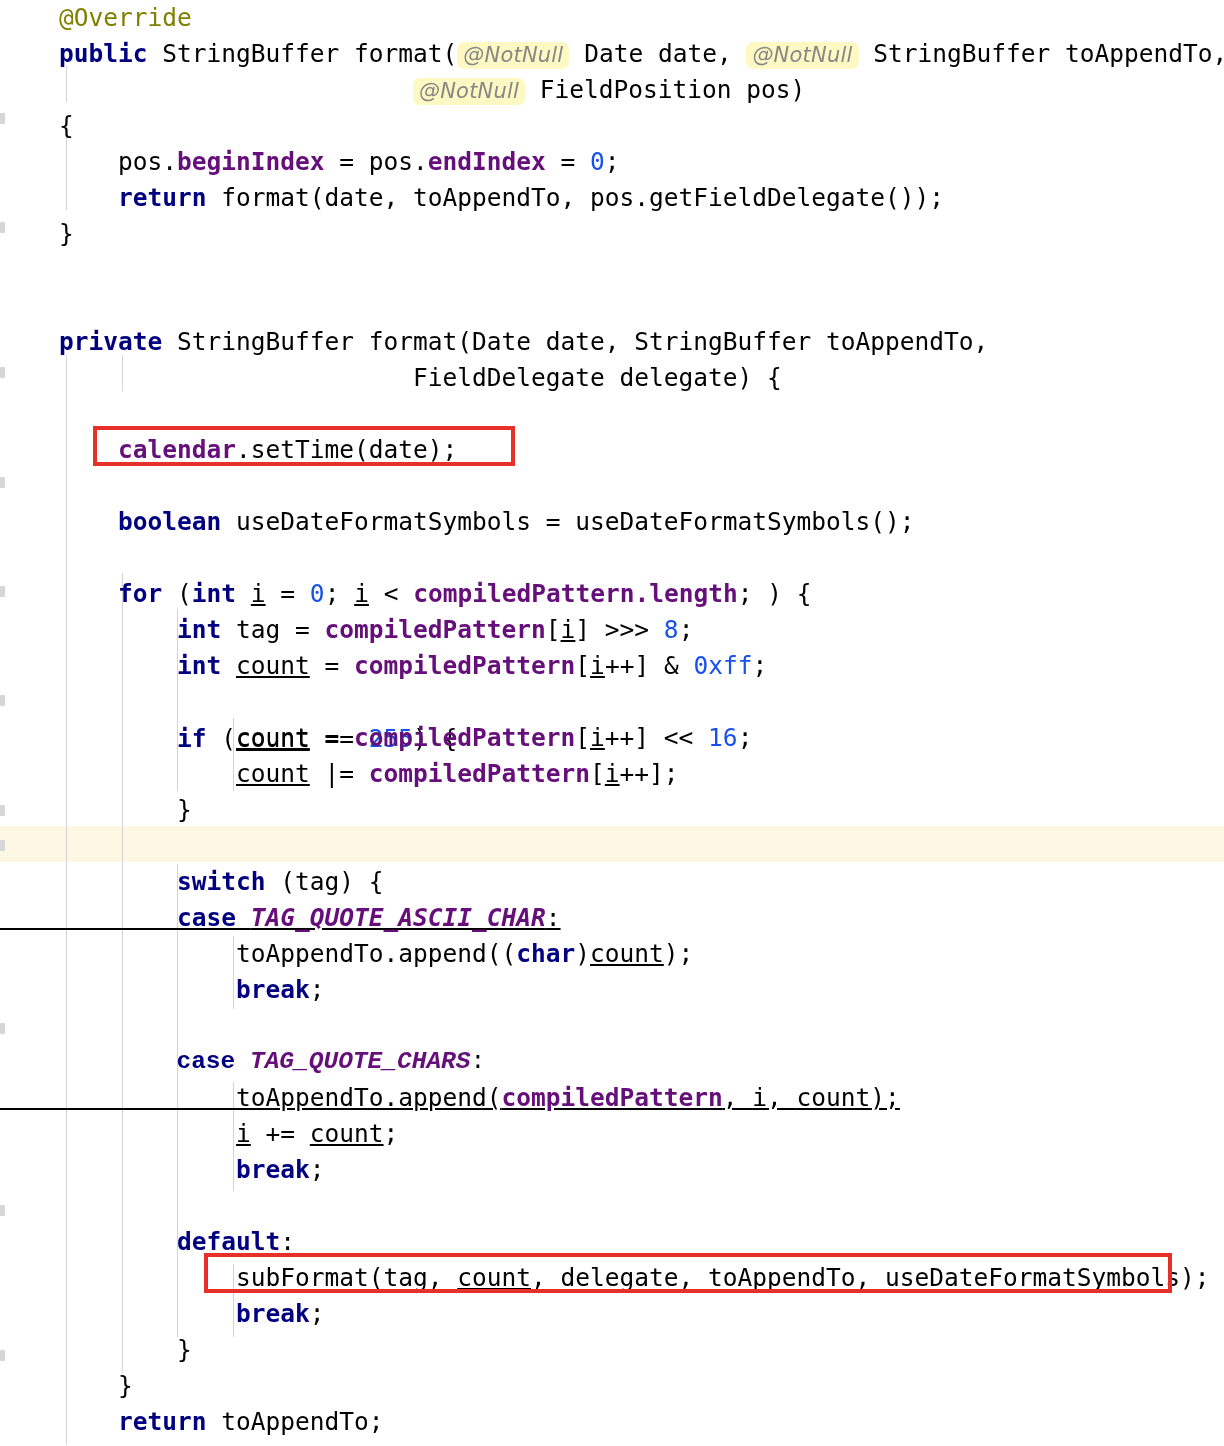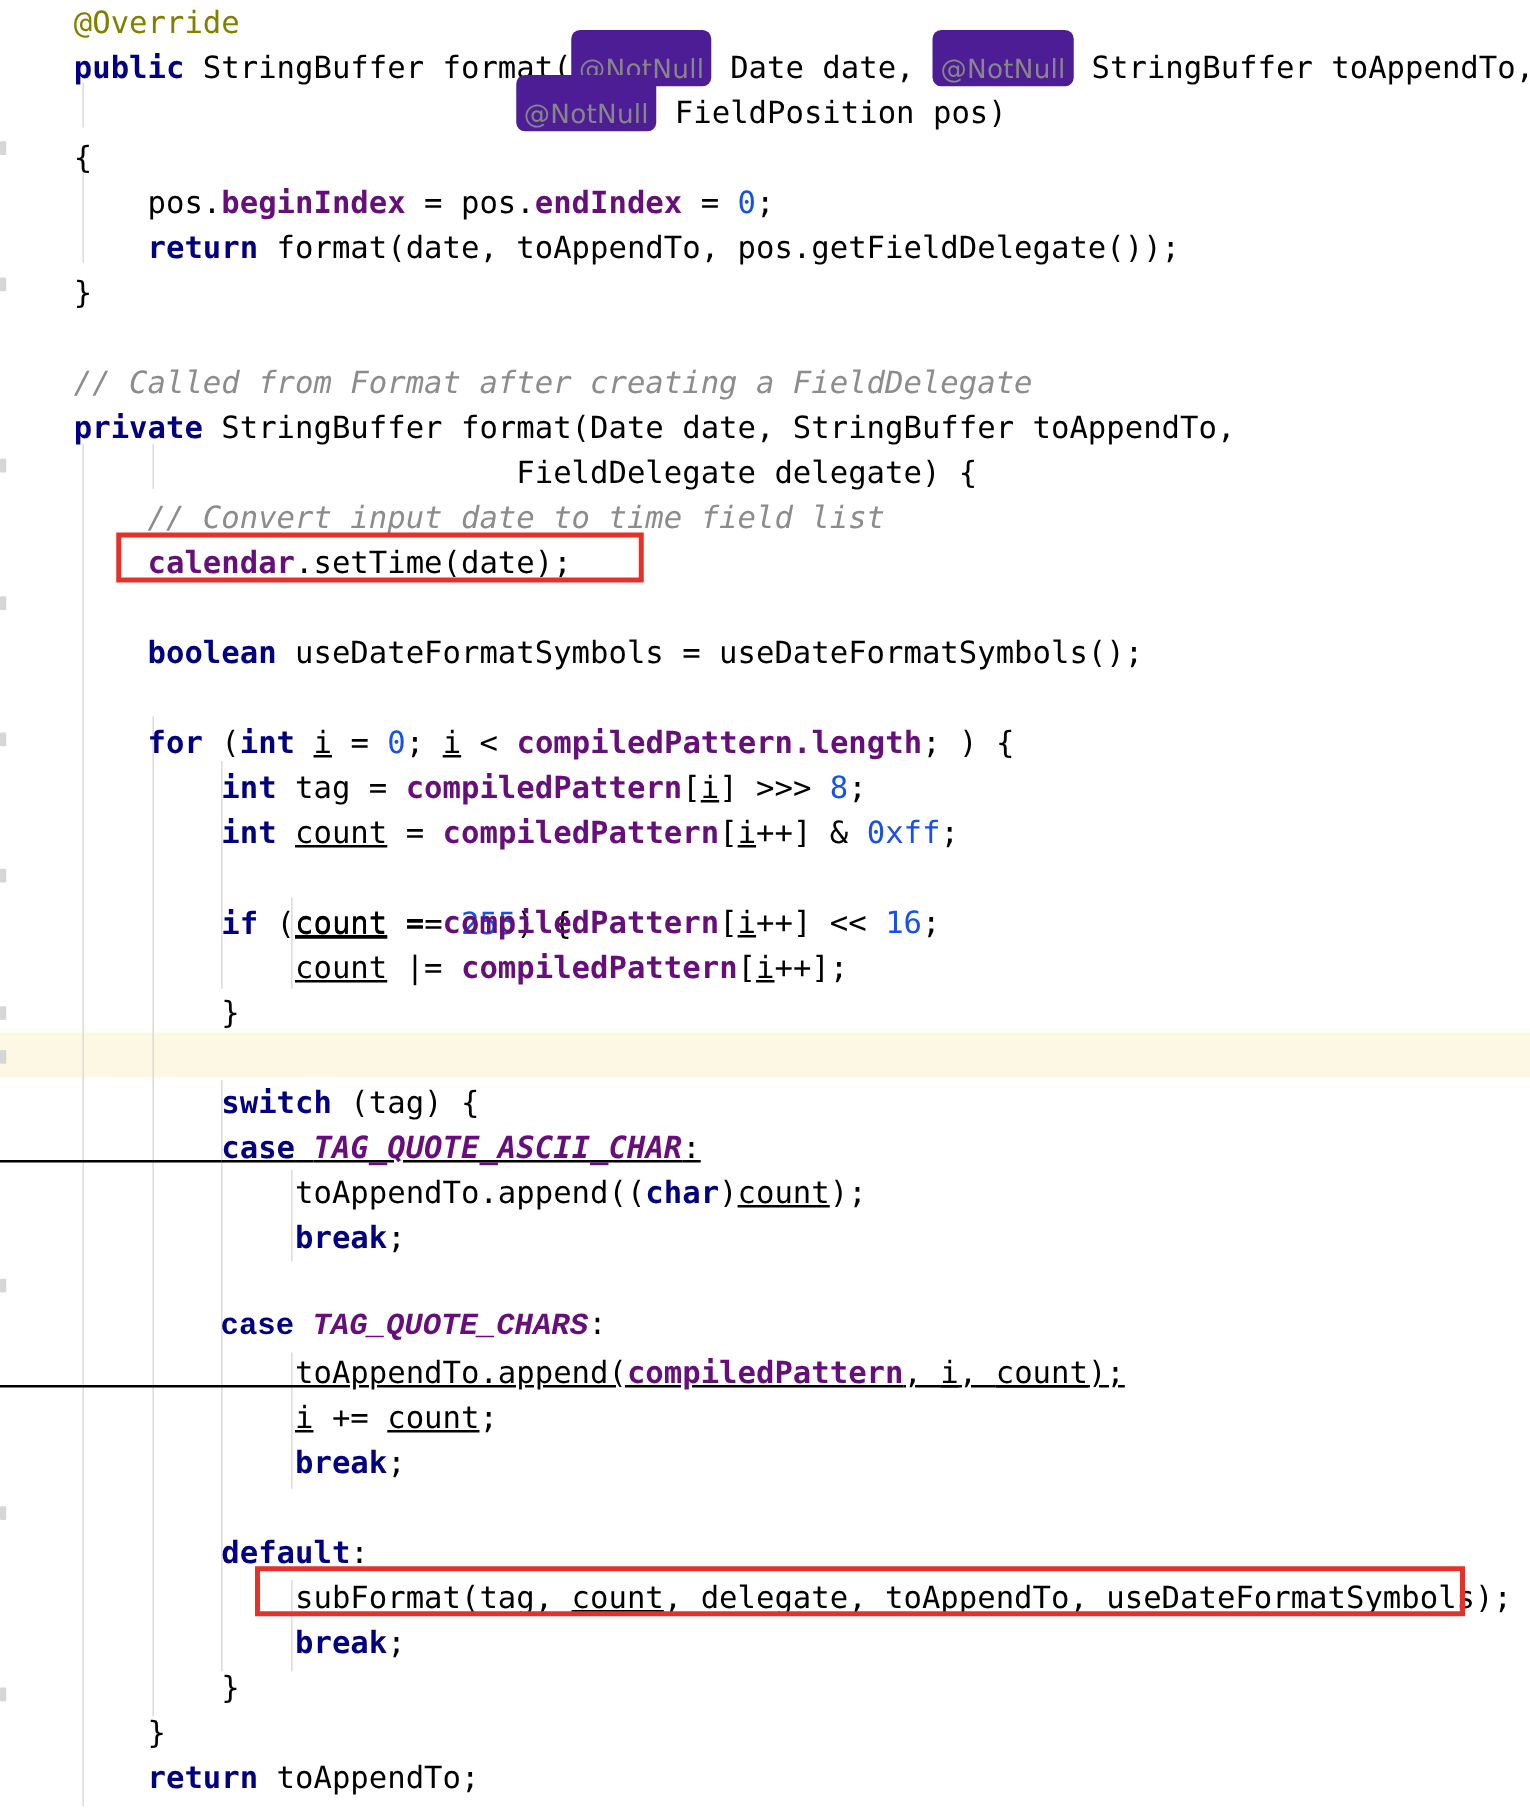--- a/index.html
+++ b/index.html
@@ -74,26 +74,27 @@
   .anno     { color: #808000; }
   .cmt      { color: #8c8c8c; font-style: italic; }
   .field    { color: #660e7a; font-weight: bold; }
   .sfield   { color: #660e7a; font-weight: bold; font-style: italic; }
   .local    { color: #000000; text-decoration: underline; }
   .plain    { color: #000000; }
 
   
   .hint {
     color: #878787;
-    background: #4c1d95;
+    background: #fef9c3;
     border-radius: 7px;
-    padding: 19px 6px 2px 6px;
+    padding: 1px 6px 2px 6px;
     font-size: 21px;
     font-family: "DejaVu Sans", "Liberation Sans", sans-serif;
     letter-spacing: 0.2px;
+    font-style: italic;
   }
 
   
   .redbox {
     position: absolute;
     border: 4px solid #e8302a;
     box-sizing: border-box;
     background: transparent;
     pointer-events: none;
   }
@@ -135,24 +136,24 @@
 
   <div class="code-layer" id="code-layer">
       <div class="line" style="top: 0px;"><span class="plain">    </span><span class="anno">@Override</span></div>
       <div class="line" style="top: 36px;"><span class="plain">    </span><span class="kw">public</span><span class="plain"> StringBuffer format(</span><span class="hint">@NotNull</span><span class="plain"> Date date, </span><span class="hint">@NotNull</span><span class="plain"> StringBuffer toAppendTo,</span></div>
       <div class="line" style="top: 72px;"><span class="plain">                            </span><span class="hint">@NotNull</span><span class="plain"> FieldPosition pos)</span></div>
       <div class="line" style="top: 108px;"><span class="plain">    {</span></div>
       <div class="line" style="top: 144px;"><span class="plain">        pos.</span><span class="field">beginIndex</span><span class="plain"> = pos.</span><span class="field">endIndex</span><span class="plain"> = </span><span class="num">0</span><span class="plain">;</span></div>
       <div class="line" style="top: 180px;"><span class="plain">        </span><span class="kw">return</span><span class="plain"> format(date, toAppendTo, pos.getFieldDelegate());</span></div>
       <div class="line" style="top: 216px;"><span class="plain">    }</span></div>
       <div class="line" style="top: 252px;">&nbsp;</div>
-      <div class="line" style="top: 288px;"><span class="plain">    </span><span class="cmt">// Called from Format after creating a FieldDelegate</span></div>
+      <div class="line" style="top: 288px;"><span class="plain">    </span></div>
       <div class="line" style="top: 324px;"><span class="plain">    </span><span class="kw">private</span><span class="plain"> StringBuffer format(Date date, StringBuffer toAppendTo,</span></div>
       <div class="line" style="top: 360px;"><span class="plain">                            FieldDelegate delegate) {</span></div>
-      <div class="line" style="top: 396px;"><span class="plain">        </span><span class="cmt">// Convert input date to time field list</span></div>
+      <div class="line" style="top: 396px;"><span class="plain">        </span></div>
       <div class="line" style="top: 432px;"><span class="plain">        </span><span class="field">calendar</span><span class="plain">.setTime(date);</span></div>
       <div class="line" style="top: 468px;">&nbsp;</div>
       <div class="line" style="top: 504px;"><span class="plain">        </span><span class="kw">boolean</span><span class="plain"> useDateFormatSymbols = useDateFormatSymbols();</span></div>
       <div class="line" style="top: 540px;">&nbsp;</div>
       <div class="line" style="top: 576px;"><span class="plain">        </span><span class="kw">for</span><span class="plain"> (</span><span class="kw">int</span><span class="plain"> </span><span class="local">i</span><span class="plain"> = </span><span class="num">0</span><span class="plain">; </span><span class="local">i</span><span class="plain"> &lt; </span><span class="field">compiledPattern</span><span class="field">.length</span><span class="plain">; ) {</span></div>
       <div class="line" style="top: 612px;"><span class="plain">            </span><span class="kw">int</span><span class="plain"> tag = </span><span class="field">compiledPattern</span><span class="plain">[</span><span class="local">i</span><span class="plain">] &gt;&gt;&gt; </span><span class="num">8</span><span class="plain">;</span></div>
       <div class="line" style="top: 648px;"><span class="plain">            </span><span class="kw">int</span><span class="plain"> </span><span class="local">count</span><span class="plain"> = </span><span class="field">compiledPattern</span><span class="plain">[</span><span class="local">i</span><span class="plain">++] &amp; </span><span class="num">0xff</span><span class="plain">;</span></div>
       <div class="line" style="top: 684px; margin-top: 37px;"><span class="plain">            </span><span class="kw">if</span><span class="plain"> (</span><span class="local">count</span><span class="plain"> == </span><span class="num">255</span><span class="plain">) {</span></div>
       <div class="line" style="top: 720px;"><span class="plain">                </span><span class="local">count</span><span class="plain"> = </span><span class="field">compiledPattern</span><span class="plain">[</span><span class="local">i</span><span class="plain">++] &lt;&lt; </span><span class="num">16</span><span class="plain">;</span></div>
       <div class="line" style="top: 756px;"><span class="plain">                </span><span class="local">count</span><span class="plain"> |= </span><span class="field">compiledPattern</span><span class="plain">[</span><span class="local">i</span><span class="plain">++];</span></div>

